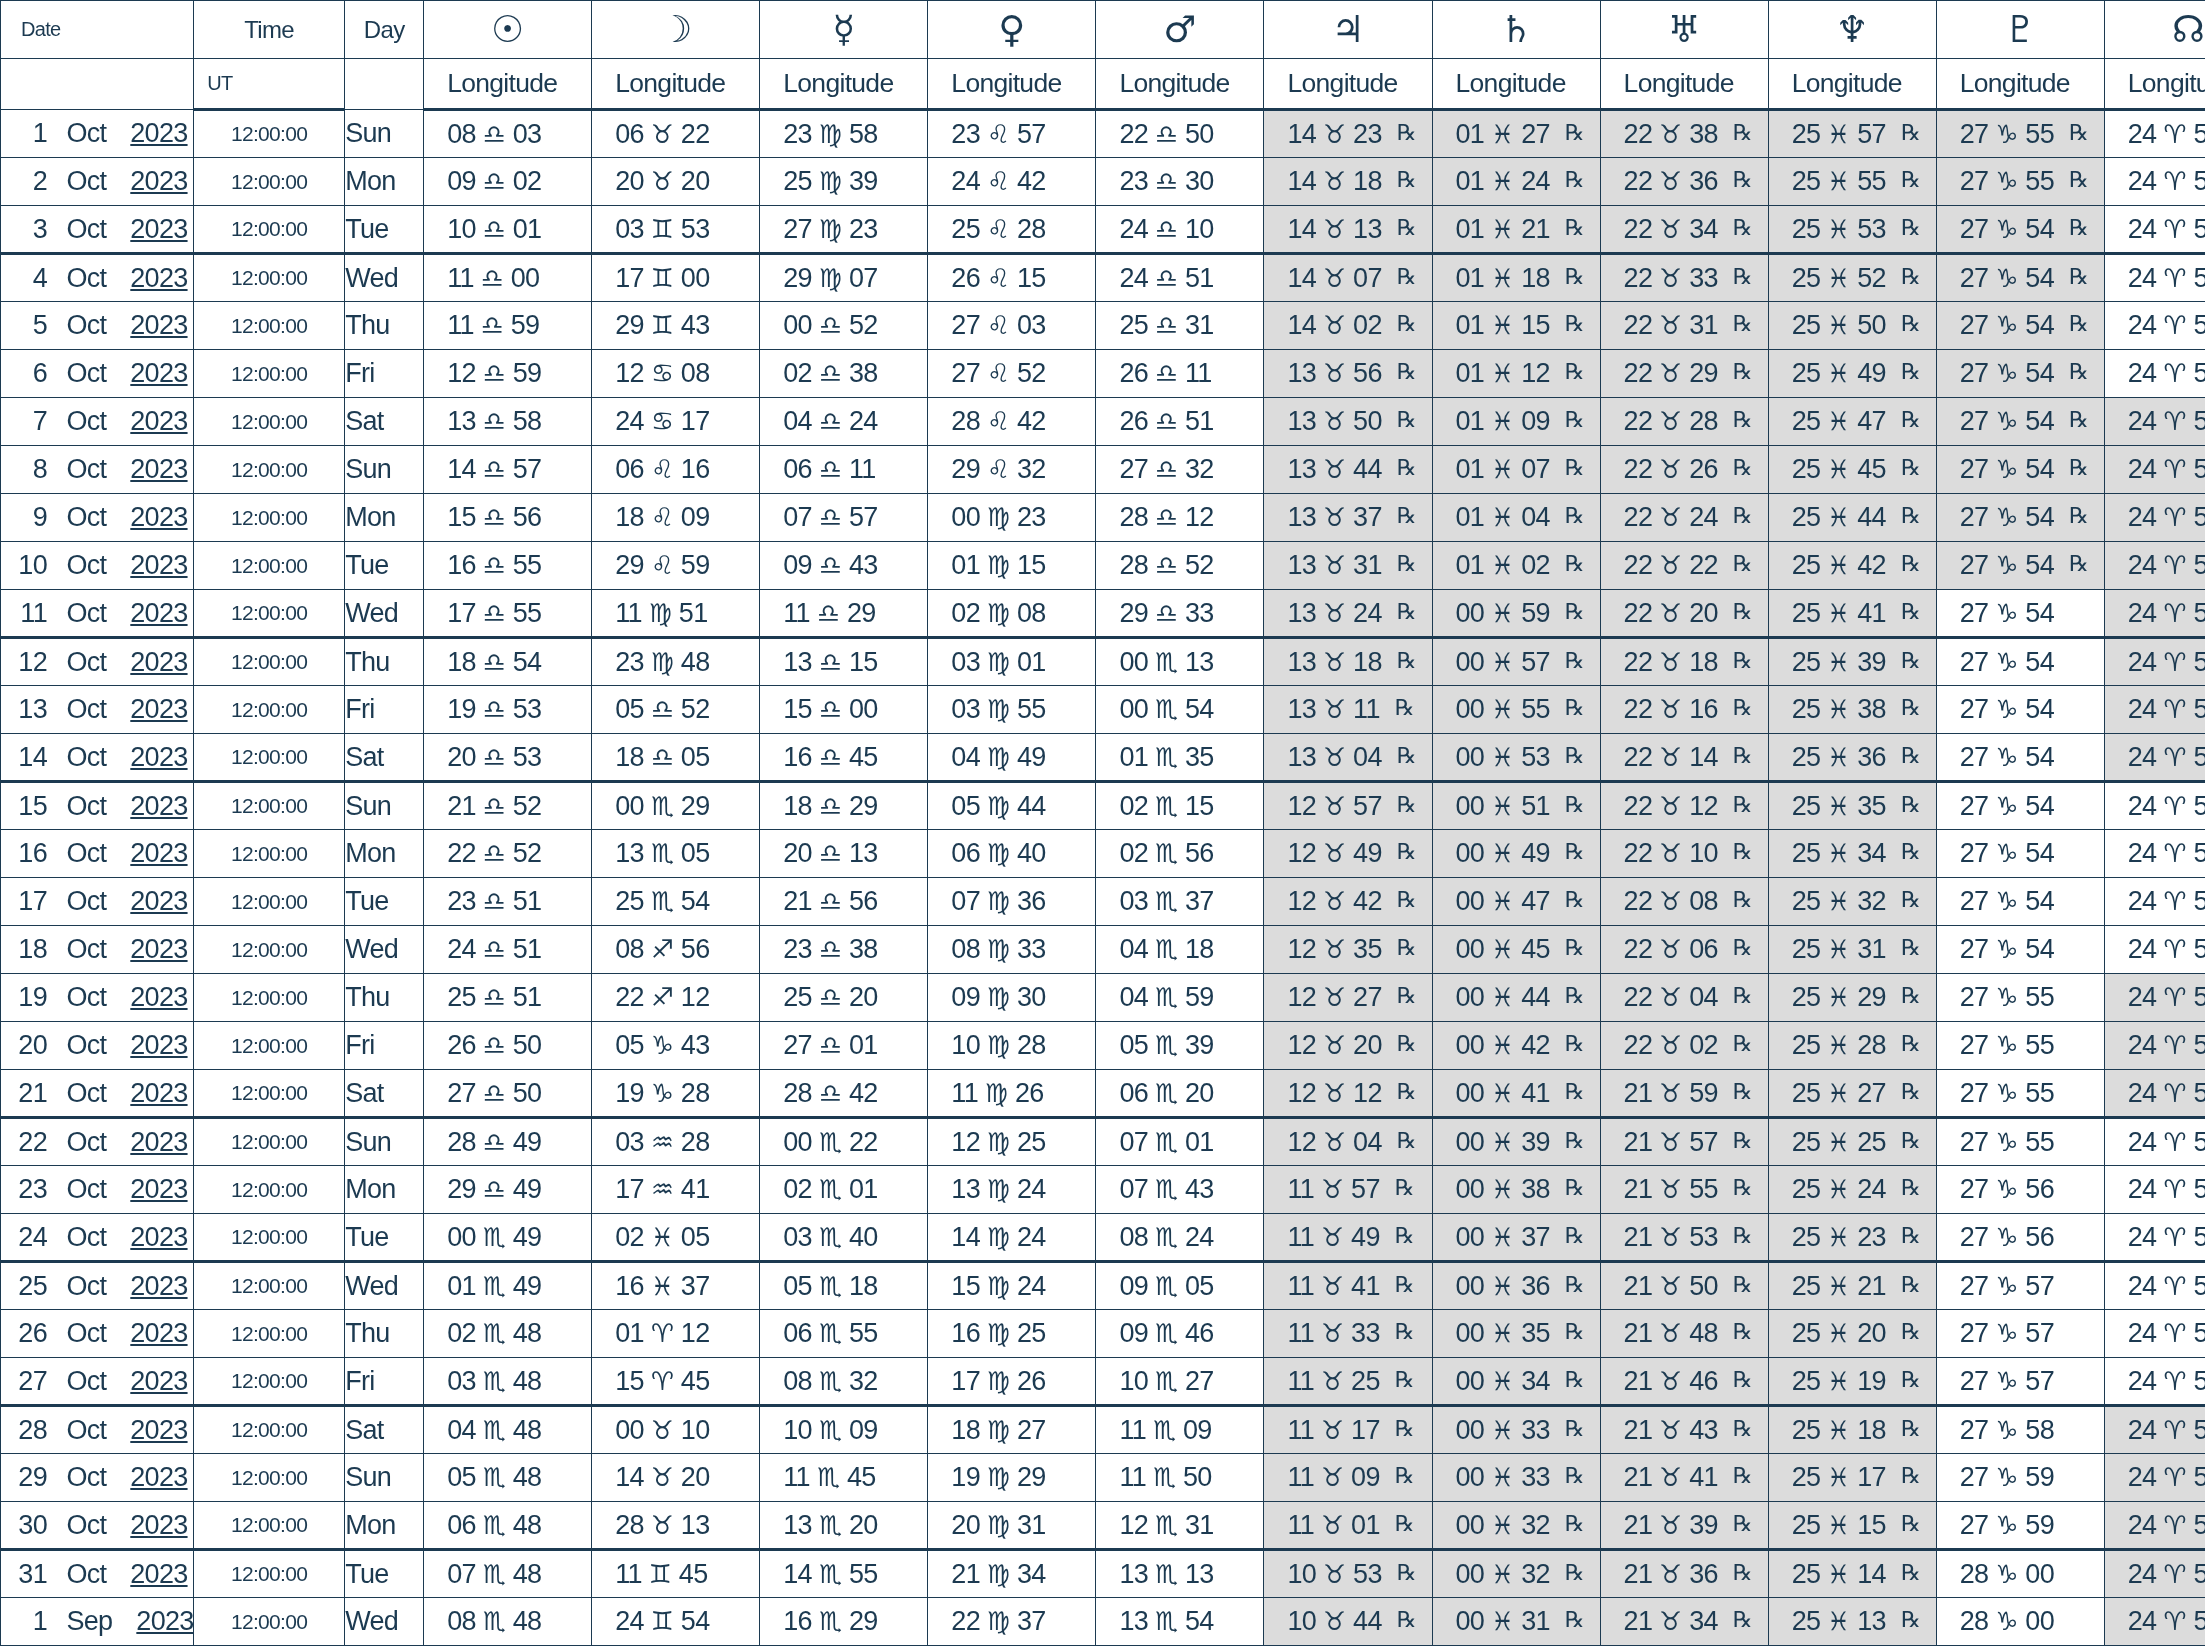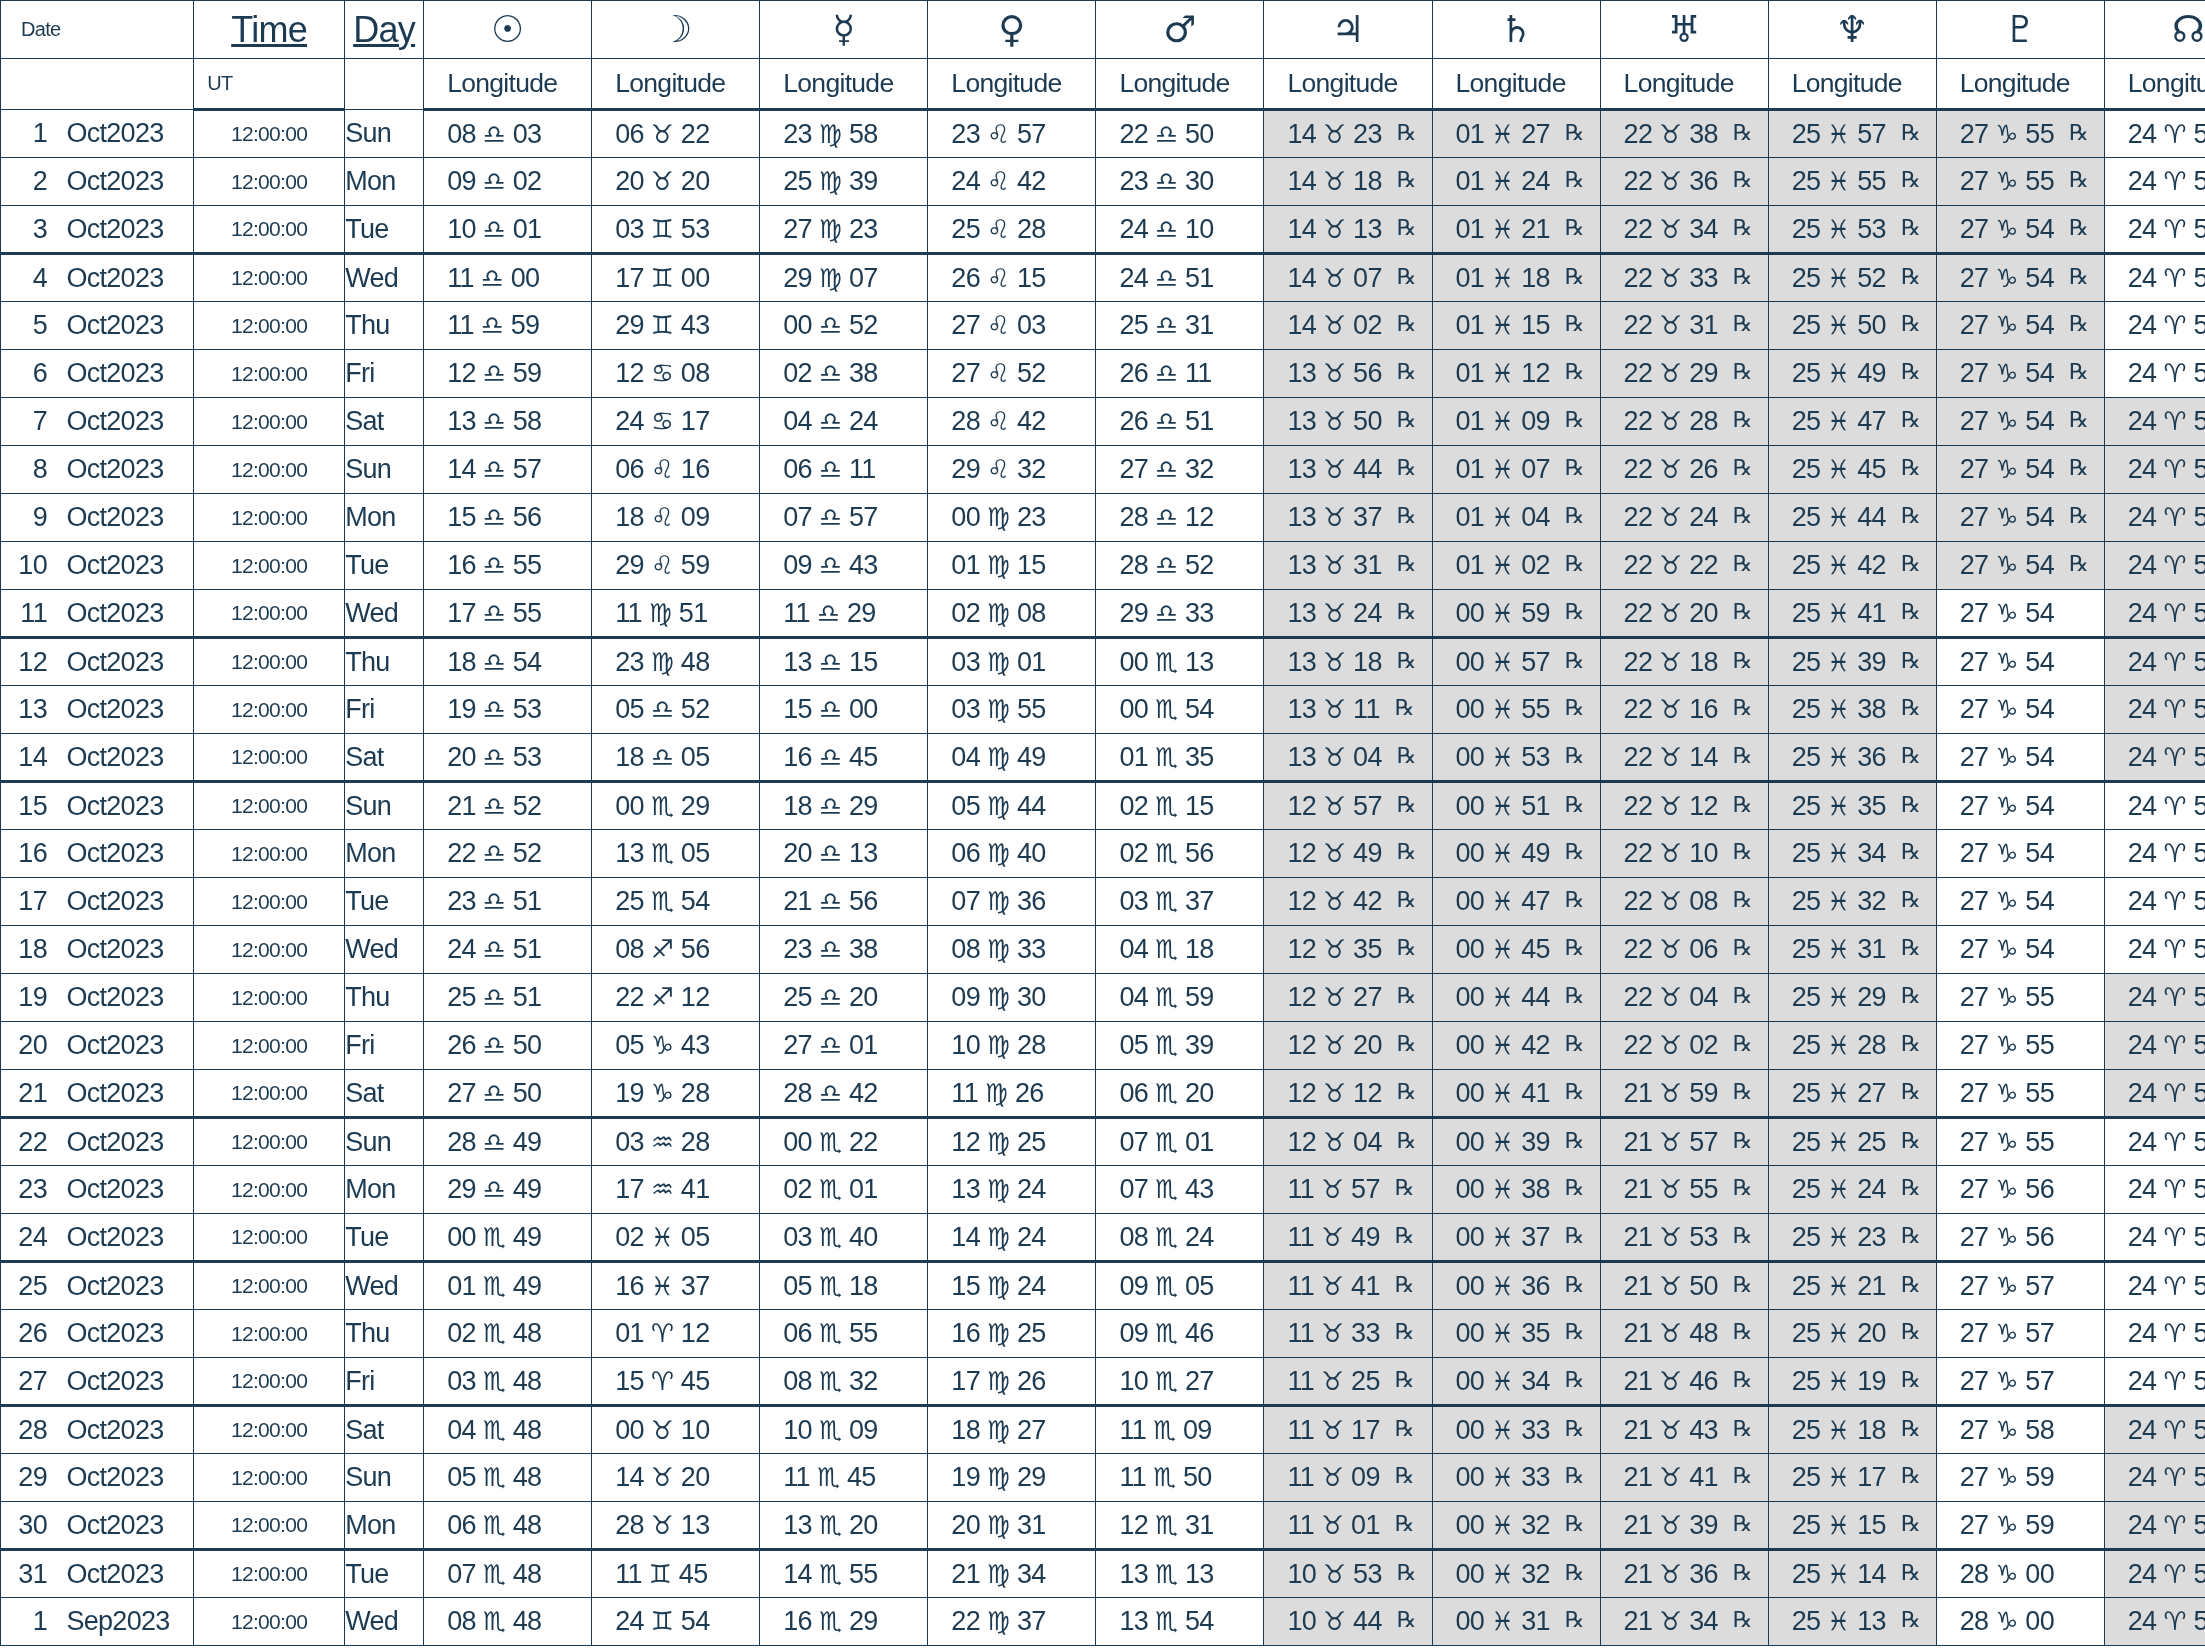--- a/index.html
+++ b/index.html
@@ -16,30 +16,30 @@
         overflow:hidden;white-space:nowrap;letter-spacing:-0.7px;vertical-align:middle;}
   thead tr.h1{height:58px;}
   thead tr.h2{height:51px;}
   tbody tr{height:48px;}
   thead th{background:var(--bg);}
   tr.h2 th.sep{border-bottom-width:3.5px;}
   tbody tr.heavy td{border-top-width:3.1px;}
   td.shaded{background:var(--shade);}
 
   .h-date{text-align:left;padding-left:20px;font-size:20px;}
-  .h-time,.h-day{text-align:center;font-size:36px;text-decoration:underline;}
+  .h-time,.h-day{text-align:center;font-size:24px;}
   .h-ut{text-align:left;padding-left:13.2px;font-size:20px;}
   .h-lon{text-align:left;padding-left:23px;font-size:26.5px;}
   .sym{text-align:center;}
   .glyph{font-family:"DejaVu Sans",sans-serif;font-size:37px;letter-spacing:0;}
 
   td.c-date{text-align:left;padding-left:17px;font-size:27px;}
   .dnum{display:inline-block;min-width:29px;text-align:right;}
   .mon{margin-left:19.4px;}
-  .yr{}
+  .yr{margin-left:24px;text-decoration:underline;}
   td.c-time{text-align:center;font-size:21px;}
   td.c-day{text-align:left;font-size:27px;}
   td.c-pos{text-align:left;padding-left:23px;font-size:27px;}
   .sign{font-family:"DejaVu Sans",sans-serif;font-size:25.6px;margin:0 7px;letter-spacing:0;}
   .retro{font-family:"DejaVu Sans",sans-serif;font-size:22px;margin-left:15px;
          vertical-align:2.6px;letter-spacing:0;}
 
   col.c1{width:193px;} col.c2{width:151px;} col.c3{width:79px;} col.cp{width:168px;}
 </style>
 </head>

